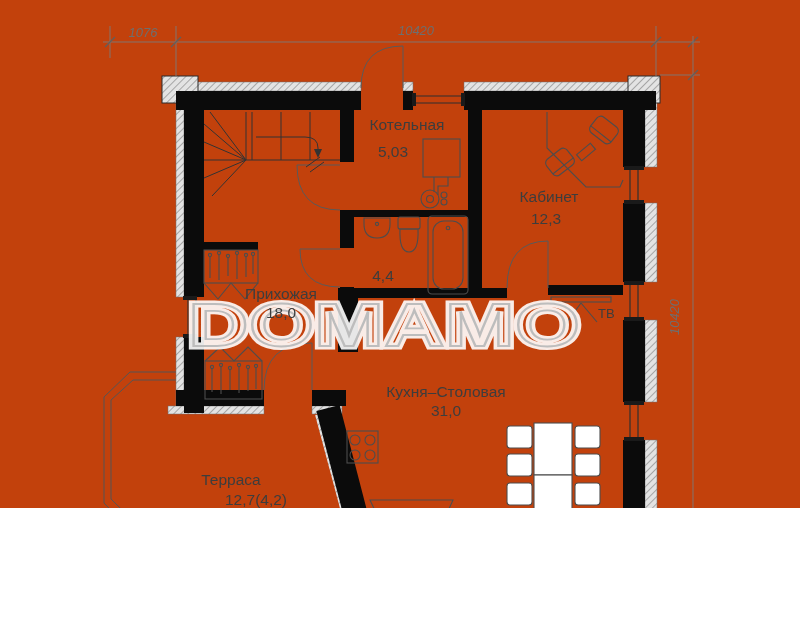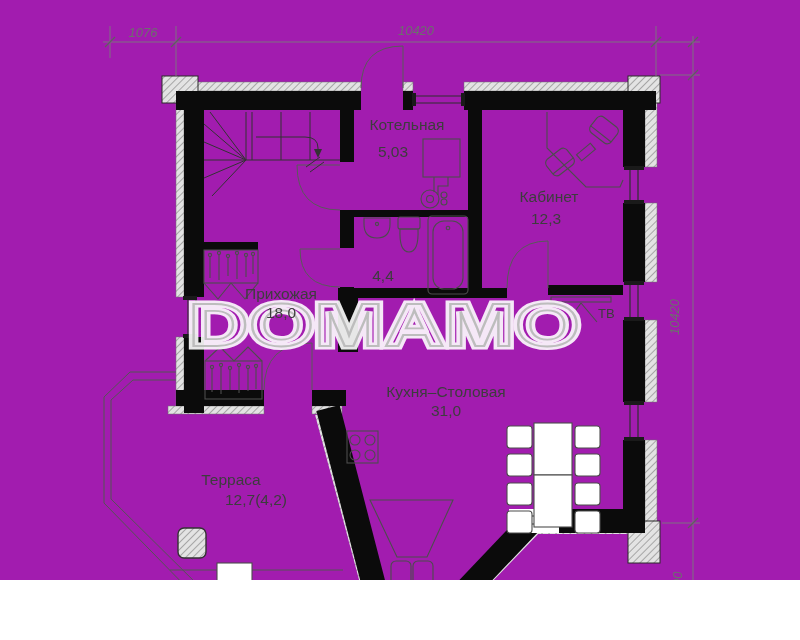--- a/index.html
+++ b/index.html
@@ -1,16 +1,16 @@
 <!DOCTYPE html>
 <html><head>
 <meta charset="utf-8">
 <style>
   html,body{margin:0;padding:0;background:#ffffff;}
-  #stage{position:relative;width:800px;height:580px;background:#a21caf;overflow:hidden;}
+  #stage{position:relative;width:800px;height:508px;background:#c2410c;overflow:hidden;}
   svg{font-family:"Liberation Sans",sans-serif;}
   .wall{fill:#0b0b0b;stroke:none;}
   .hatch{fill:url(#hatch);stroke:#6f6f6f;stroke-width:.5;}
   .pilaster{fill:url(#hatch);stroke:#2a2a2a;stroke-width:1;}
   .thin{stroke:#4d4d4d;stroke-width:1.1;fill:none;}
   .thin-f{stroke:#4d4d4d;stroke-width:1.1;fill:#ffffff;}
   .door{stroke:#5a5a5a;stroke-width:1;fill:none;}
   .winline{stroke:#2f2f2f;stroke-width:1.2;fill:none;}
   .wincap{fill:#1a1a1a;}
   .stair{stroke:#333333;stroke-width:1;fill:none;}

